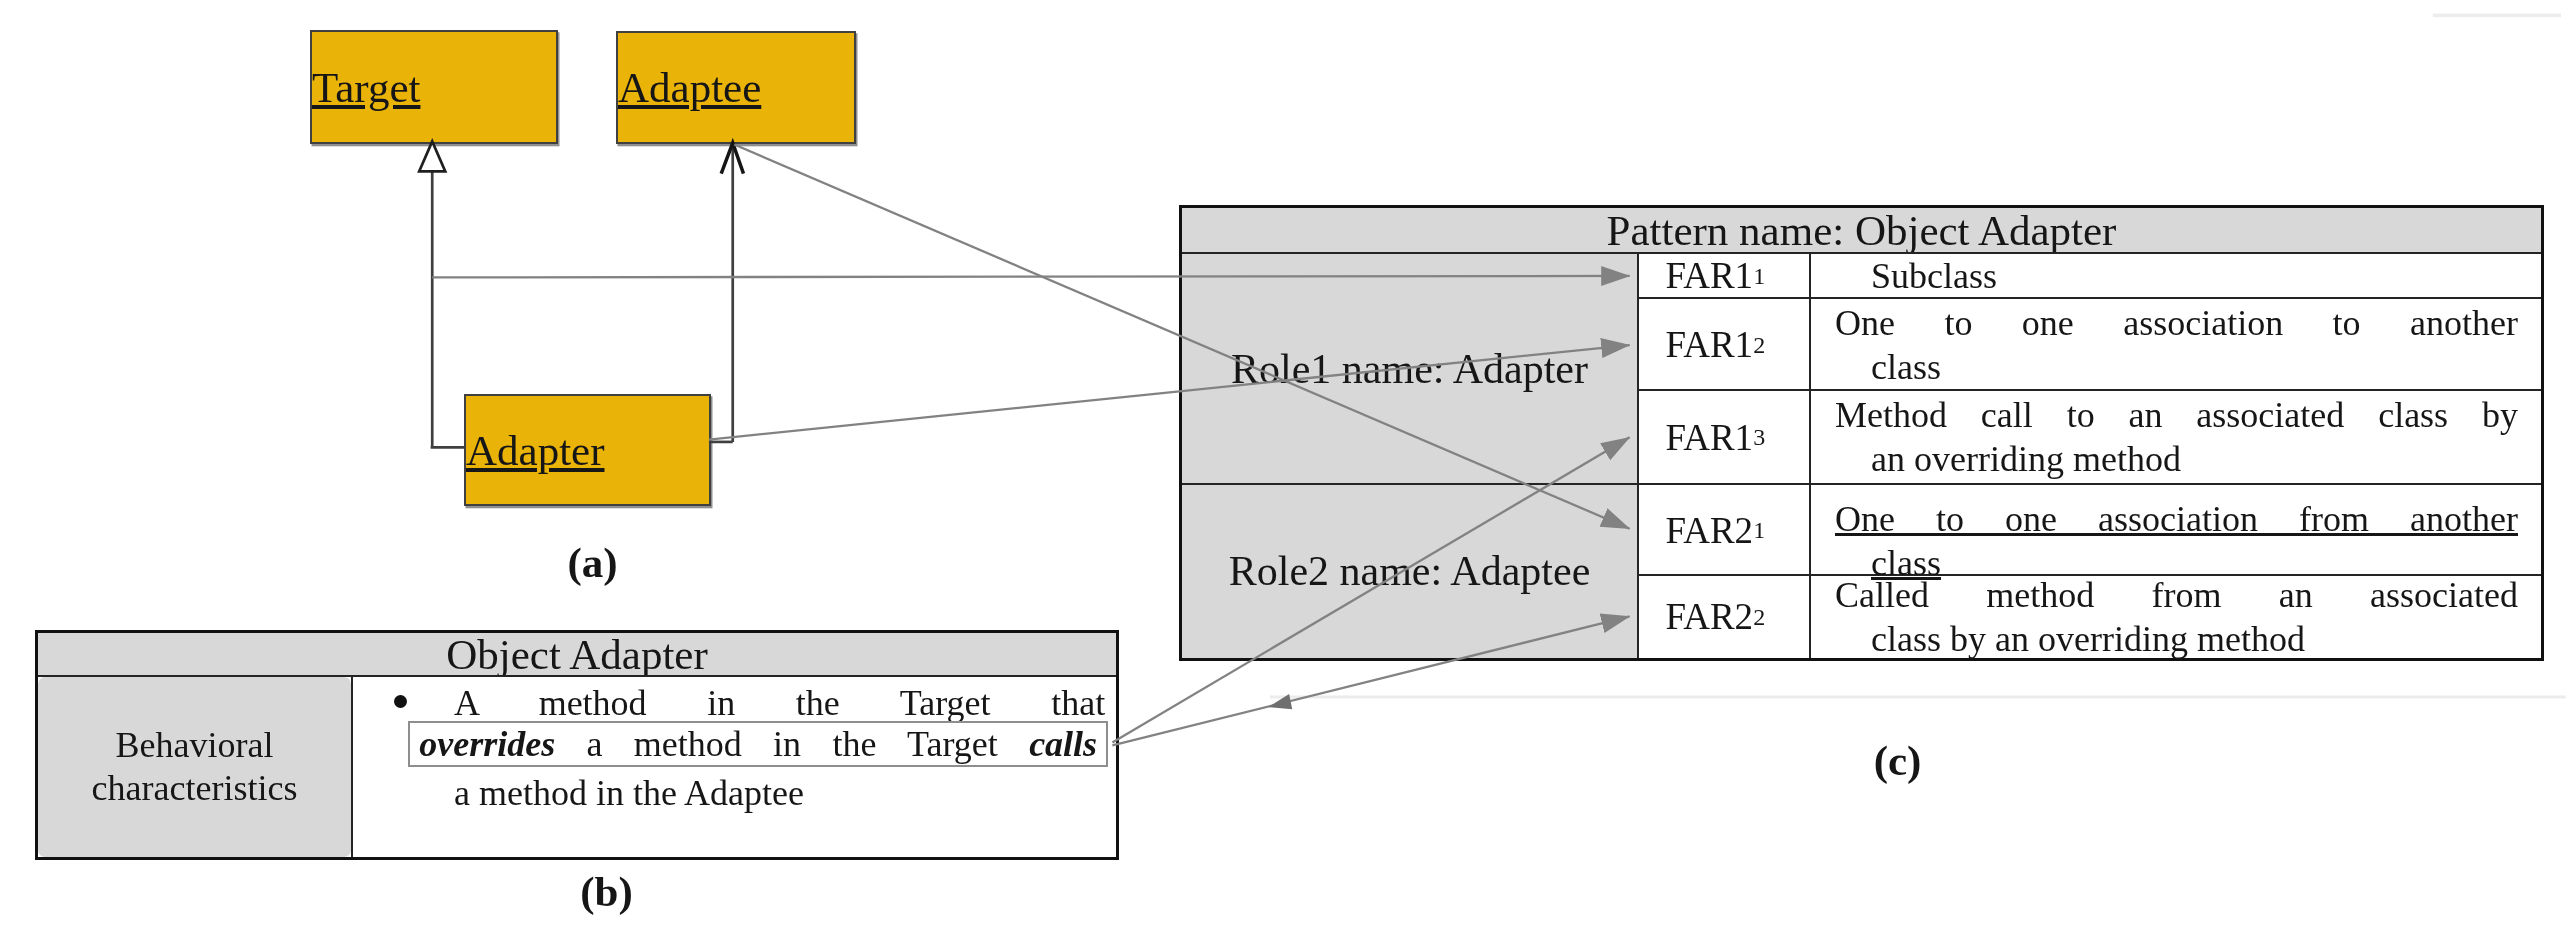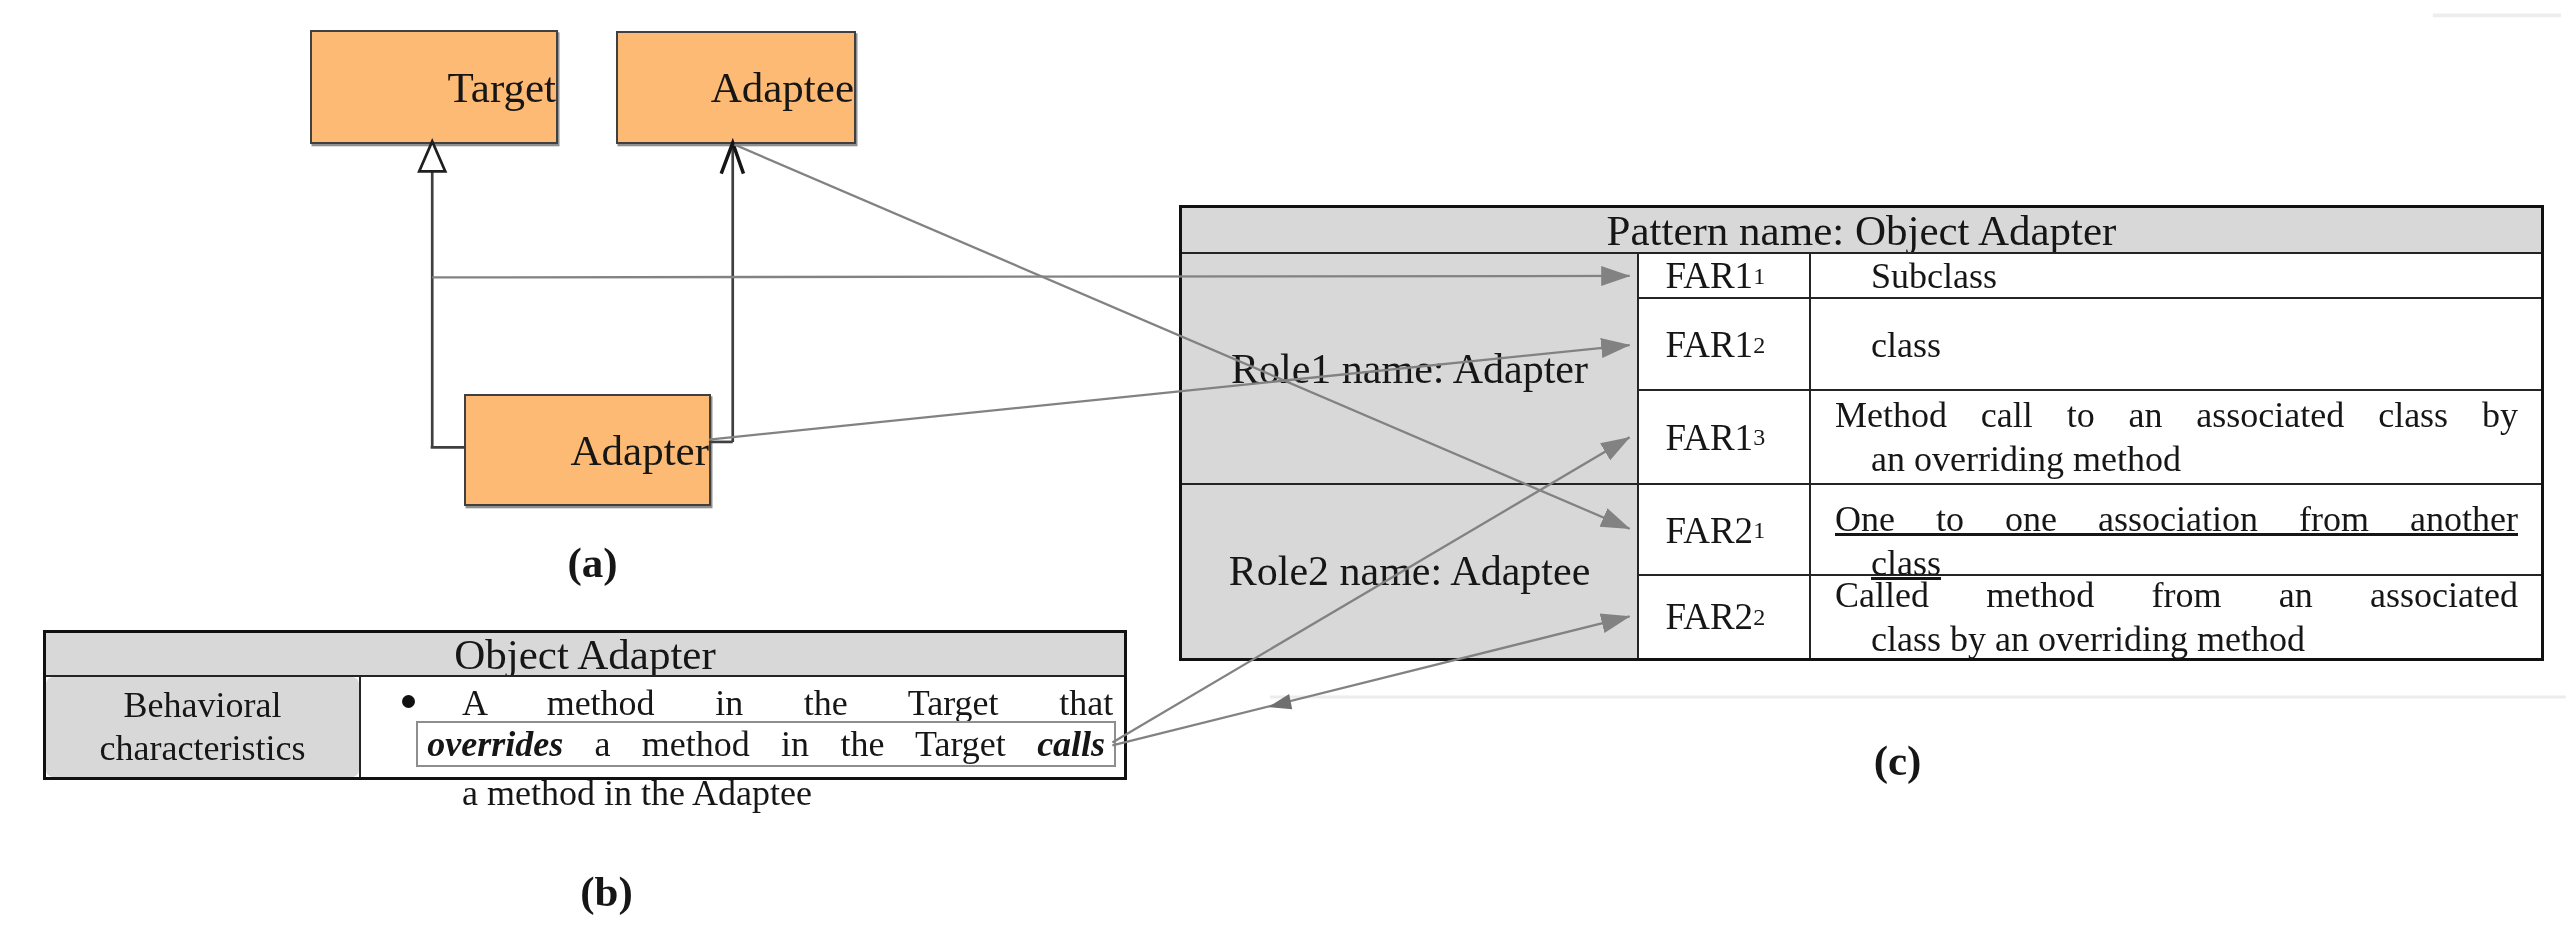--- a/index.html
+++ b/index.html
@@ -1,20 +1,20 @@
 <!DOCTYPE html>
 <html style="font-size:12.3px"><head>
 <meta charset="utf-8">
 <style>
   html,body{margin:0;padding:0;background:#ffffff;}
   #canvas{position:relative;width:2576px;height:943px;background:#fff;overflow:hidden;
           font-family:"Liberation Serif","DejaVu Serif",serif;color:#161616;}
   
-  .uml-box{position:absolute;background:#fdba74;border:2.3px solid #404040;
-           box-shadow:1.5px 2.3px 0 #8f8f8f;display:flex;align-items:center;justify-content:flex-end;}
+  .uml-box{position:absolute;background:#eab308;border:2.3px solid #404040;
+           box-shadow:1.5px 2.3px 0 #8f8f8f;display:flex;align-items:center;justify-content:flex-start;text-decoration:underline;}
   .uml-label{font-size:43px;}
   
   .tbl{position:absolute;background:#fff;border:3.1px solid #111;box-sizing:border-box;}
   .grayfill{background:#d8d8d8;}
   .hline{position:absolute;background:#242424;}
   .vline{position:absolute;background:#242424;}
   .cell-center{display:flex;align-items:center;justify-content:center;}
   
   #tableC .title{position:absolute;left:0;right:0;top:0;height:44px;font-size:43px;}
   #tableC .leftcol{position:absolute;left:0;top:46px;bottom:0;width:455px;}
@@ -54,21 +54,21 @@
     <span class="uml-label">Adaptee</span>
   </div>
   <div class="uml-box" style="left:464px;top:394px;width:243px;height:108px;">
     <span class="uml-label">Adapter</span>
   </div>
 
   <div class="caption" style="left:527px;top:538px;">(a)</div>
   <div class="caption" style="left:541px;top:867px;">(b)</div>
   <div class="caption" style="left:1832px;top:736px;">(c)</div>
 
-  <div id="tableB" class="tbl" style="left:43px;top:630px;width:1084px;height:150px;text-decoration:underline;">
+  <div id="tableB" class="tbl" style="left:35px;top:630px;width:1084px;height:230px;text-decoration:underline;">
     <div class="title grayfill cell-center">Object Adapter</div>
     <div class="hline" style="left:0;right:0;top:42px;height:2.3px;"></div>
     <div class="leftcol grayfill cell-center">
       <span>Behavioral</span>
       <span>characteristics</span>
     </div>
     <div class="vline" style="left:313px;top:44px;bottom:0;width:2.3px;"></div>
     <div class="rightcol">
       <div class="bullet"></div>
       <span class="bl1 jline">A method in the Target that</span>
@@ -121,20 +121,21 @@
     </div>
     <div class="far-cell" style="top:367px;bottom:0;">
       <span>FAR2</span>
         <sub>2</sub>
     </div>
 
     <div class="desc-cell" style="top:46px;height:43px;">
       <span class="dline">Subclass</span>
     </div>
     <div class="desc-cell" style="top:91px;height:91px;">
+      <span class="jline">One to one association to another</span>
       <span class="dline">class</span>
     </div>
     <div class="desc-cell" style="top:183px;height:92px;">
       <span class="jline">Method call to an associated class by</span>
       <span class="dline">an overriding method</span>
     </div>
     <div class="desc-cell" style="top:278px;height:109px;text-decoration:underline;">
       <span class="jline">One to one association from another</span>
       <span class="dline">class</span>
     </div>

